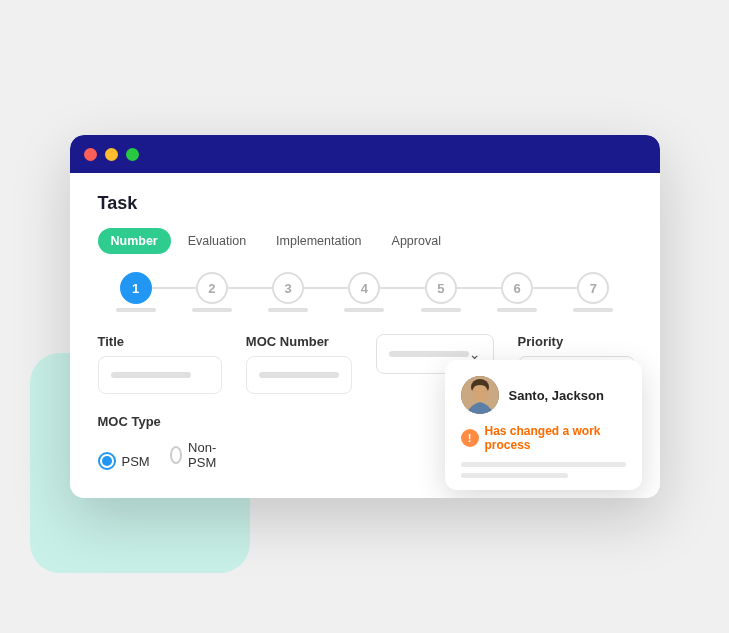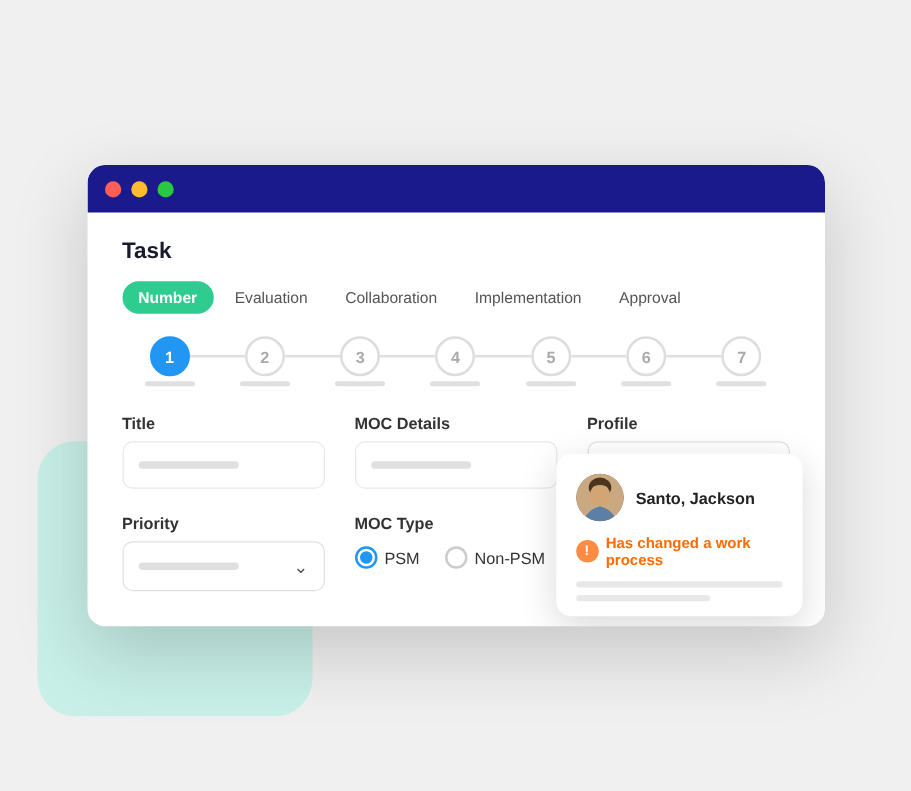--- a/index.html
+++ b/index.html
@@ -145,21 +145,21 @@
       margin-top: 4px;
       background: #e0e0e0;
       width: 40px;
       height: 4px;
       border-radius: 2px;
     }
 
     
     .form-grid {
       display: grid;
-      grid-template-columns: 1fr 1fr 1fr;
+      grid-template-columns: 1fr 1fr 1fr 1fr;
       gap: 18px 24px;
       position: relative;
     }
 
     .form-group {
       display: flex;
       flex-direction: column;
       gap: 7px;
     }
 
@@ -335,21 +335,20 @@
     <span class="dot dot-green"></span>
   </div>
 
   <div class="window-content">
 
     <div class="page-title">Task</div>
 
     <div class="tabs">
       <button class="tab active">Number</button>
       <button class="tab">Evaluation</button>
-      <button class="tab">Collaboration</button>
       <button class="tab">Implementation</button>
       <button class="tab">Approval</button>
     </div>
 
     <div class="stepper">
       <div class="step-item">
         <div class="step-circle active">1</div>
         <div class="step-line"></div>
         <div class="step-label"></div>
       </div>
@@ -387,28 +386,27 @@
     <div class="form-grid">
 
       <div class="form-group">
         <label class="form-label">Title</label>
         <div class="form-input-placeholder">
           <div class="placeholder-line"></div>
         </div>
       </div>
 
       <div class="form-group">
-        <label class="form-label">MOC Details</label>
+        <label class="form-label">MOC Number</label>
         <div class="form-input-placeholder">
           <div class="placeholder-line"></div>
         </div>
       </div>
 
       <div class="form-group">
-        <label class="form-label">Profile</label>
         <div class="form-select">
           <div class="placeholder-line"></div>
           <span class="chevron-down">⌄</span>
         </div>
       </div>
 
       <div class="form-group">
         <label class="form-label">Priority</label>
         <div class="form-select">
           <div class="placeholder-line"></div>

